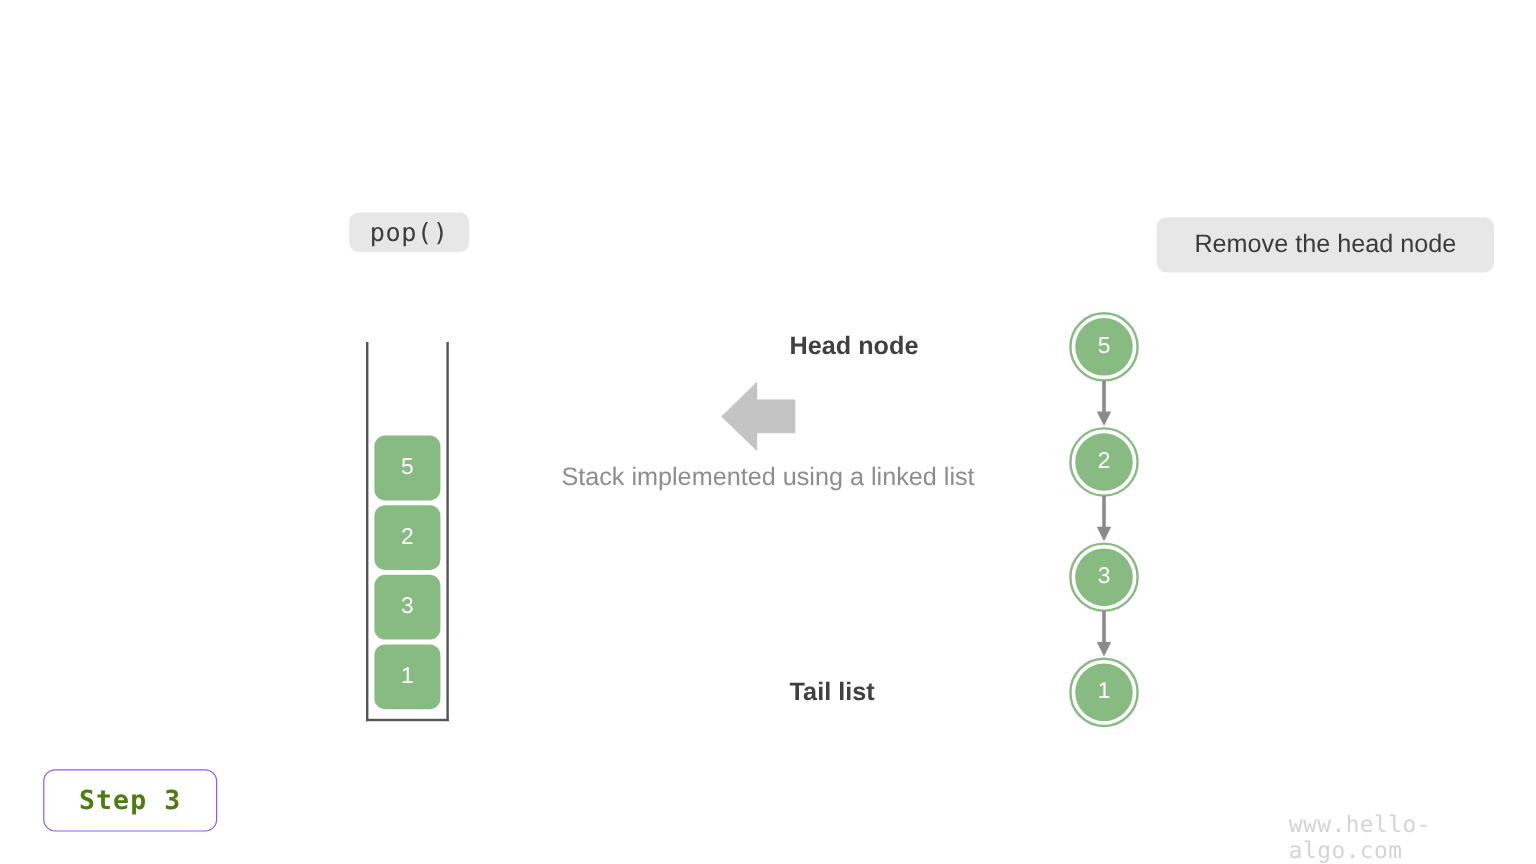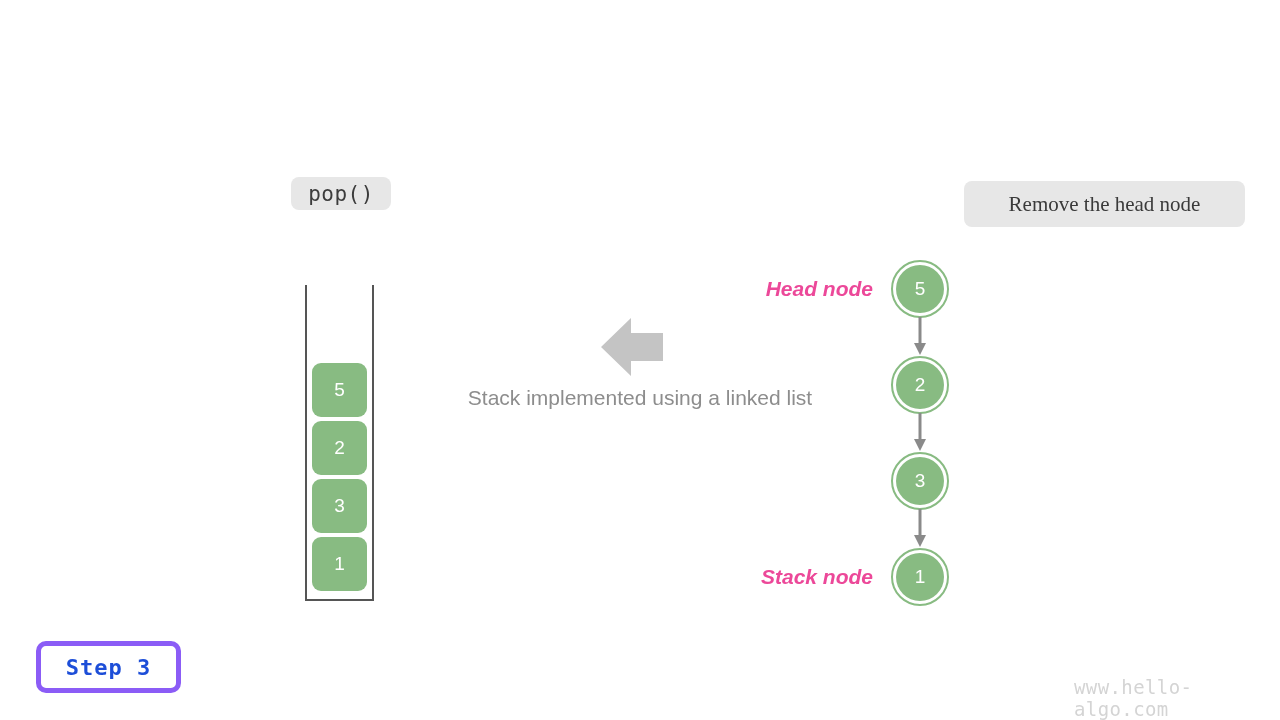--- a/index.html
+++ b/index.html
@@ -19,21 +19,20 @@
   
   .chip {
     position: absolute;
     background: #e7e7e7;
     border-radius: 8px;
     display: flex;
     align-items: center;
     justify-content: center;
     color: #3a3a3a;
     box-sizing: border-box;
-    font-family: Liberation Serif, serif;
   }
 
   #op-chip {
     left: 291px;
     top: 177px;
     width: 100px;
     height: 33px;
     font-family: "DejaVu Sans Mono", "Liberation Mono", monospace;
     font-size: 21px;
     letter-spacing: 0.5px;
@@ -48,26 +47,26 @@
     font-size: 21px;
     color: #3a3a3a;
   }
 
   #step-chip {
     left: 36px;
     top: 641px;
     width: 145px;
     height: 52px;
     background: #ffffff;
-    border: 5px solid #8b5cf6;
+    border: 1px solid #8b5cf6;
     border-radius: 10px;
     font-family: "DejaVu Sans Mono", "Liberation Mono", monospace;
     font-size: 22px;
     font-weight: bold;
-    color: #1d4ed8;
+    color: #4d7c0f;
     letter-spacing: 1px;
   }
 
   
   #caption {
     position: absolute;
     left: 441px;
     top: 386px;
     width: 398px;
     text-align: center;
@@ -172,24 +171,22 @@
     position: absolute;
     left: 0;
     width: 60px;
     height: 40px;
   }
 
   .ll-label {
     position: absolute;
     font-size: 21px;
     font-weight: bold;
-    color: #ec4899;
+    color: #404040;
     white-space: nowrap;
-    text-align: right;
-    font-style: italic;
   }
   #label-head { left: 658px; top: 277px; width: 215px; }
   #label-tail { left: 658px; top: 565px; width: 215px; }
 </style>
 </head>
 <body>
 
 <div class="chip" id="op-chip">pop()</div>
 
 <div class="chip" id="action-chip">Remove the head node</div>
@@ -239,15 +236,15 @@
     <polygon points="30,38 24,26 36,26" fill="#8a8a8a"></polygon>
   </svg>
 
   <div class="ll-node" style="top:288px;">
     <div class="ll-ring"></div>
     <div class="ll-core">1</div>
   </div>
 </div>
 
 <div class="ll-label" id="label-head">Head node</div>
-<div class="ll-label" id="label-tail">Stack node</div>
+<div class="ll-label" id="label-tail">Tail list</div>
 
 <div id="watermark">www.hello-algo.com</div>
 
 </body></html>

